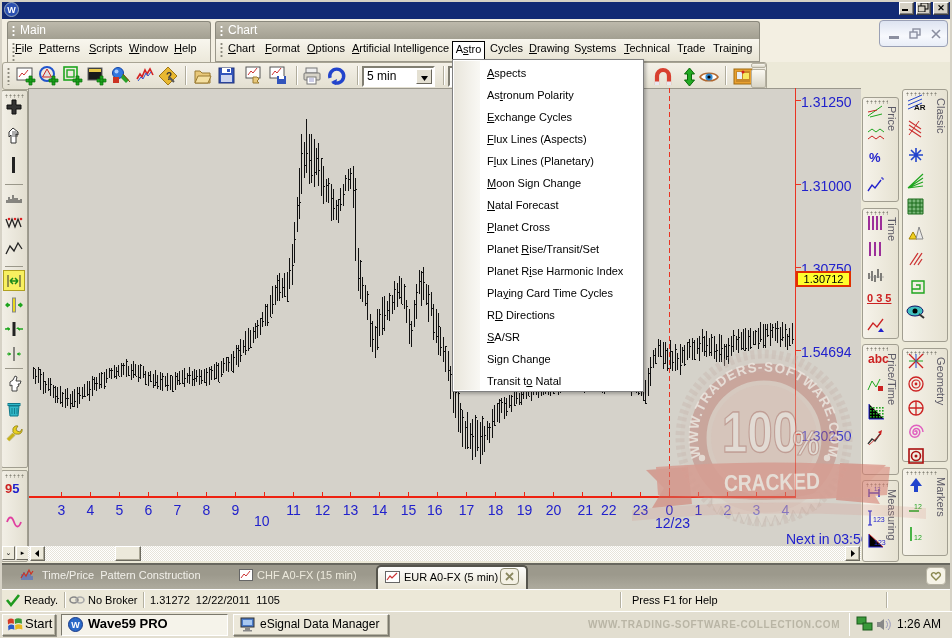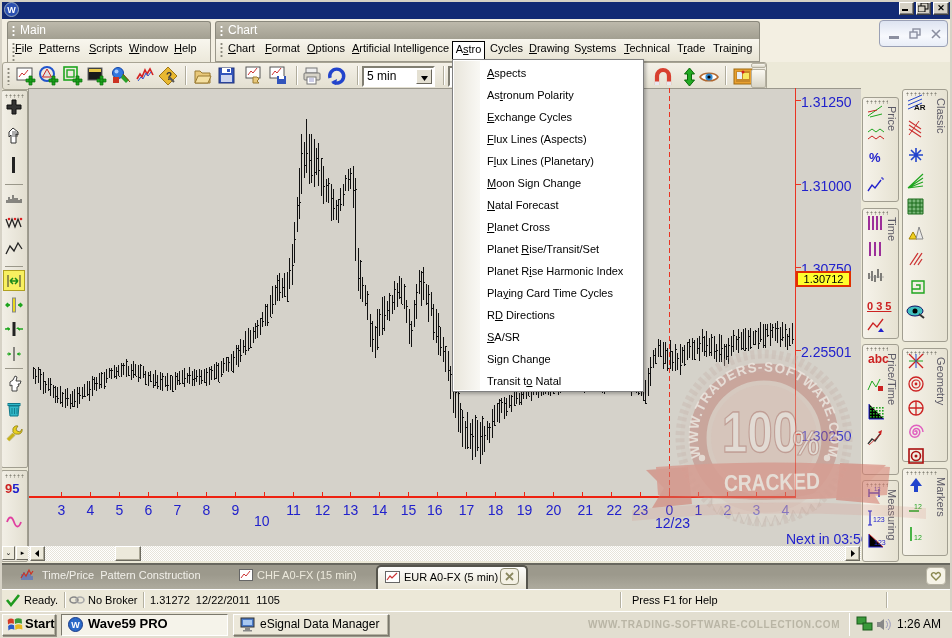--- a/index.html
+++ b/index.html
@@ -324,42 +324,42 @@
 <div class="bluelab" style="left:456px;top:502px;width:21px;text-align:center">17</div>
 <div class="abs" style="left:495px;top:492px;width:1px;height:5px;background:#ee2211"></div>
 <div class="bluelab" style="left:485px;top:502px;width:21px;text-align:center">18</div>
 <div class="abs" style="left:524px;top:492px;width:1px;height:5px;background:#ee2211"></div>
 <div class="bluelab" style="left:514px;top:502px;width:21px;text-align:center">19</div>
 <div class="abs" style="left:553px;top:492px;width:1px;height:5px;background:#ee2211"></div>
 <div class="bluelab" style="left:543px;top:502px;width:21px;text-align:center">20</div>
 <div class="abs" style="left:582px;top:492px;width:1px;height:5px;background:#ee2211"></div>
 <div class="bluelab" style="left:572px;top:502px;width:21px;text-align:right">21</div>
 <div class="abs" style="left:611px;top:492px;width:1px;height:5px;background:#ee2211"></div>
-<div class="bluelab" style="left:601px;top:502px;width:21px;text-align:right">22</div>
+<div class="bluelab" style="left:601px;top:502px;width:21px;text-align:left">22</div>
 <div class="abs" style="left:640px;top:492px;width:1px;height:5px;background:#ee2211"></div>
 <div class="bluelab" style="left:630px;top:502px;width:21px;text-align:center">23</div>
 <div class="abs" style="left:669px;top:492px;width:1px;height:5px;background:#ee2211"></div>
 <div class="bluelab" style="left:659px;top:502px;width:21px;text-align:center">0</div>
 <div class="abs" style="left:698px;top:492px;width:1px;height:5px;background:#ee2211"></div>
 <div class="bluelab" style="left:688px;top:502px;width:21px;text-align:center">1</div>
 <div class="abs" style="left:727px;top:492px;width:1px;height:5px;background:#ee2211"></div>
 <div class="bluelab" style="left:717px;top:502px;width:21px;text-align:center">2</div>
 <div class="abs" style="left:756px;top:492px;width:1px;height:5px;background:#ee2211"></div>
 <div class="bluelab" style="left:746px;top:502px;width:21px;text-align:center">3</div>
 <div class="abs" style="left:785px;top:492px;width:1px;height:5px;background:#ee2211"></div>
 <div class="bluelab" style="left:775px;top:502px;width:21px;text-align:center">4</div>
 <div class="bluelab" style="left:655px;top:515px">12/23</div>
 <div class="abs" style="left:796px;top:100px;width:5px;height:1px;background:#e93423"></div>
 <div class="bluelab" style="left:801px;top:94px">1.31250</div>
 <div class="abs" style="left:796px;top:184px;width:5px;height:1px;background:#e93423"></div>
 <div class="bluelab" style="left:801px;top:178px">1.31000</div>
 <div class="abs" style="left:796px;top:267px;width:5px;height:1px;background:#e93423"></div>
 <div class="bluelab" style="left:801px;top:261px">1.30750</div>
 <div class="abs" style="left:796px;top:350px;width:5px;height:1px;background:#e93423"></div>
-<div class="bluelab" style="left:801px;top:344px">2.25501</div>
+<div class="bluelab" style="left:801px;top:344px">1.54694</div>
 <div class="abs" style="left:796px;top:434px;width:5px;height:1px;background:#e93423"></div>
 <div class="bluelab" style="left:801px;top:428px">1.30250</div>
 <div class="abs" style="left:796px;top:271px;width:55px;height:16px;background:#ffff2e;border:2px solid #e03000;font-size:11px;text-align:center;line-height:12px;color:#000">1.30712</div>
 <div class="bluelab" style="left:786px;top:531px">Next in 03:56</div>
 <div class="abs" id="hscroll"></div>
 <div class="sbtn abs" style="left:30px;top:546px"><svg width="13" height="13">
       <path d="M8 3L4 6.5L8 10z" fill="#000"></path>
     </svg></div>
 <div class="sbtn abs" style="left:845px;top:546px"><svg width="13" height="13">
       <path d="M5 3l4 3.5L5 10z" fill="#000"></path>
@@ -390,21 +390,21 @@
 <svg class="abs" style="left:866px;top:213px" width="20" height="20" viewBox="0 0 20 20">
     <path d="M3 3v14M7 3v14M11 3v14M15 3v14" stroke="#880088" stroke-width="1.6"></path>
   </svg>
 <svg class="abs" style="left:866px;top:239px" width="20" height="20" viewBox="0 0 20 20">
     <path d="M4 3v14M9 3v14M14 3v14" stroke="#880088" stroke-width="1.6"></path>
   </svg>
 <svg class="abs" style="left:866px;top:265px" width="20" height="20" viewBox="0 0 20 20">
     <path d="M3 8v6M6 6v10M9 10v7M12 4v9M15 8v8" stroke="#333" stroke-width="1.2"></path>
     <path d="M2 12h16" stroke="#888" stroke-width=".6"></path>
   </svg>
-<div class="abs" style="left:867px;top:300px;color:#cc2222;font-size:11px;font-weight:bold;text-decoration:underline">0 3 5</div>
+<div class="abs" style="left:867px;top:292px;color:#cc2222;font-size:11px;font-weight:bold;text-decoration:underline">0 3 5</div>
 <svg class="abs" style="left:866px;top:316px" width="20" height="20" viewBox="0 0 20 20">
     <path d="M2 14l5-7 4 4 6-8" stroke="#cc2222" stroke-width="1.3" fill="none"></path>
     <path d="M12 16l3-4 3 4z" fill="#2222cc"></path>
   </svg>
 <div class="rpanel" style="left:862px;top:344px;width:37px;height:131px">
     <div class="grip"></div>
     <div class="vtitle">Price/Time</div>
   </div>
 <div class="abs" style="left:868px;top:352px;color:#cc2222;font-size:12px;font-weight:bold">abc</div>
 <svg class="abs" style="left:866px;top:376px" width="20" height="20" viewBox="0 0 20 20">
@@ -616,21 +616,21 @@
 <div class="abs" id="task"></div>
 <div class="tbtn" style="left:2px;top:614px;width:54px"></div>
 <svg class="abs" style="left:6px;top:616px" width="18" height="17" viewBox="0 0 18 17">
     <g transform="rotate(-4 9 8)">
       <path d="M2 3.5C4 2 6 2 8 3.2V7.8C6 6.6 4 6.6 2 8.1Z" fill="#d43c28"></path>
       <path d="M9 3.4C11 2.2 13.5 2.2 16 3.6V8.2C13.5 6.8 11 6.8 9 8Z" fill="#3a9a3a"></path>
       <path d="M2 9.4C4 7.9 6 7.9 8 9.1V13.7C6 12.5 4 12.5 2 14Z" fill="#2a5ac8"></path>
       <path d="M9 9.3C11 8.1 13.5 8.1 16 9.5V14.1C13.5 12.7 11 12.7 9 13.9Z" fill="#e8b820"></path>
     </g>
   </svg>
-<div class="abs" style="left:25px;top:616px;font-size:13px;font-weight:bold">Start</div>
+<div class="abs" style="left:25px;top:616px;font-size:13px;font-weight:normal">Start</div>
 <div class="tbtn" style="left:61px;top:614px;width:167px;background:#f5f3ea;border-color:#7a786c #fff #fff #7a786c;box-shadow:none"></div>
 <svg class="abs" style="left:68px;top:617px" width="15" height="15">
     <circle cx="7.5" cy="7.5" r="7" fill="#2a6ac8" stroke="#1a3a88"></circle>
     <text x="7.5" y="11" font-size="9" font-weight="bold" fill="#fff" text-anchor="middle">W</text>
   </svg>
 <div class="abs" style="left:88px;top:616px;font-size:13px;font-weight:bold">Wave59 PRO</div>
 <div class="tbtn" style="left:233px;top:614px;width:156px"></div>
 <svg class="abs" style="left:240px;top:617px" width="16" height="15">
     <rect x="1" y="1" width="13" height="9" fill="#4a7ac8" stroke="#333"></rect>
     <rect x="3" y="3" width="9" height="5" fill="#a8c8f0"></rect>

